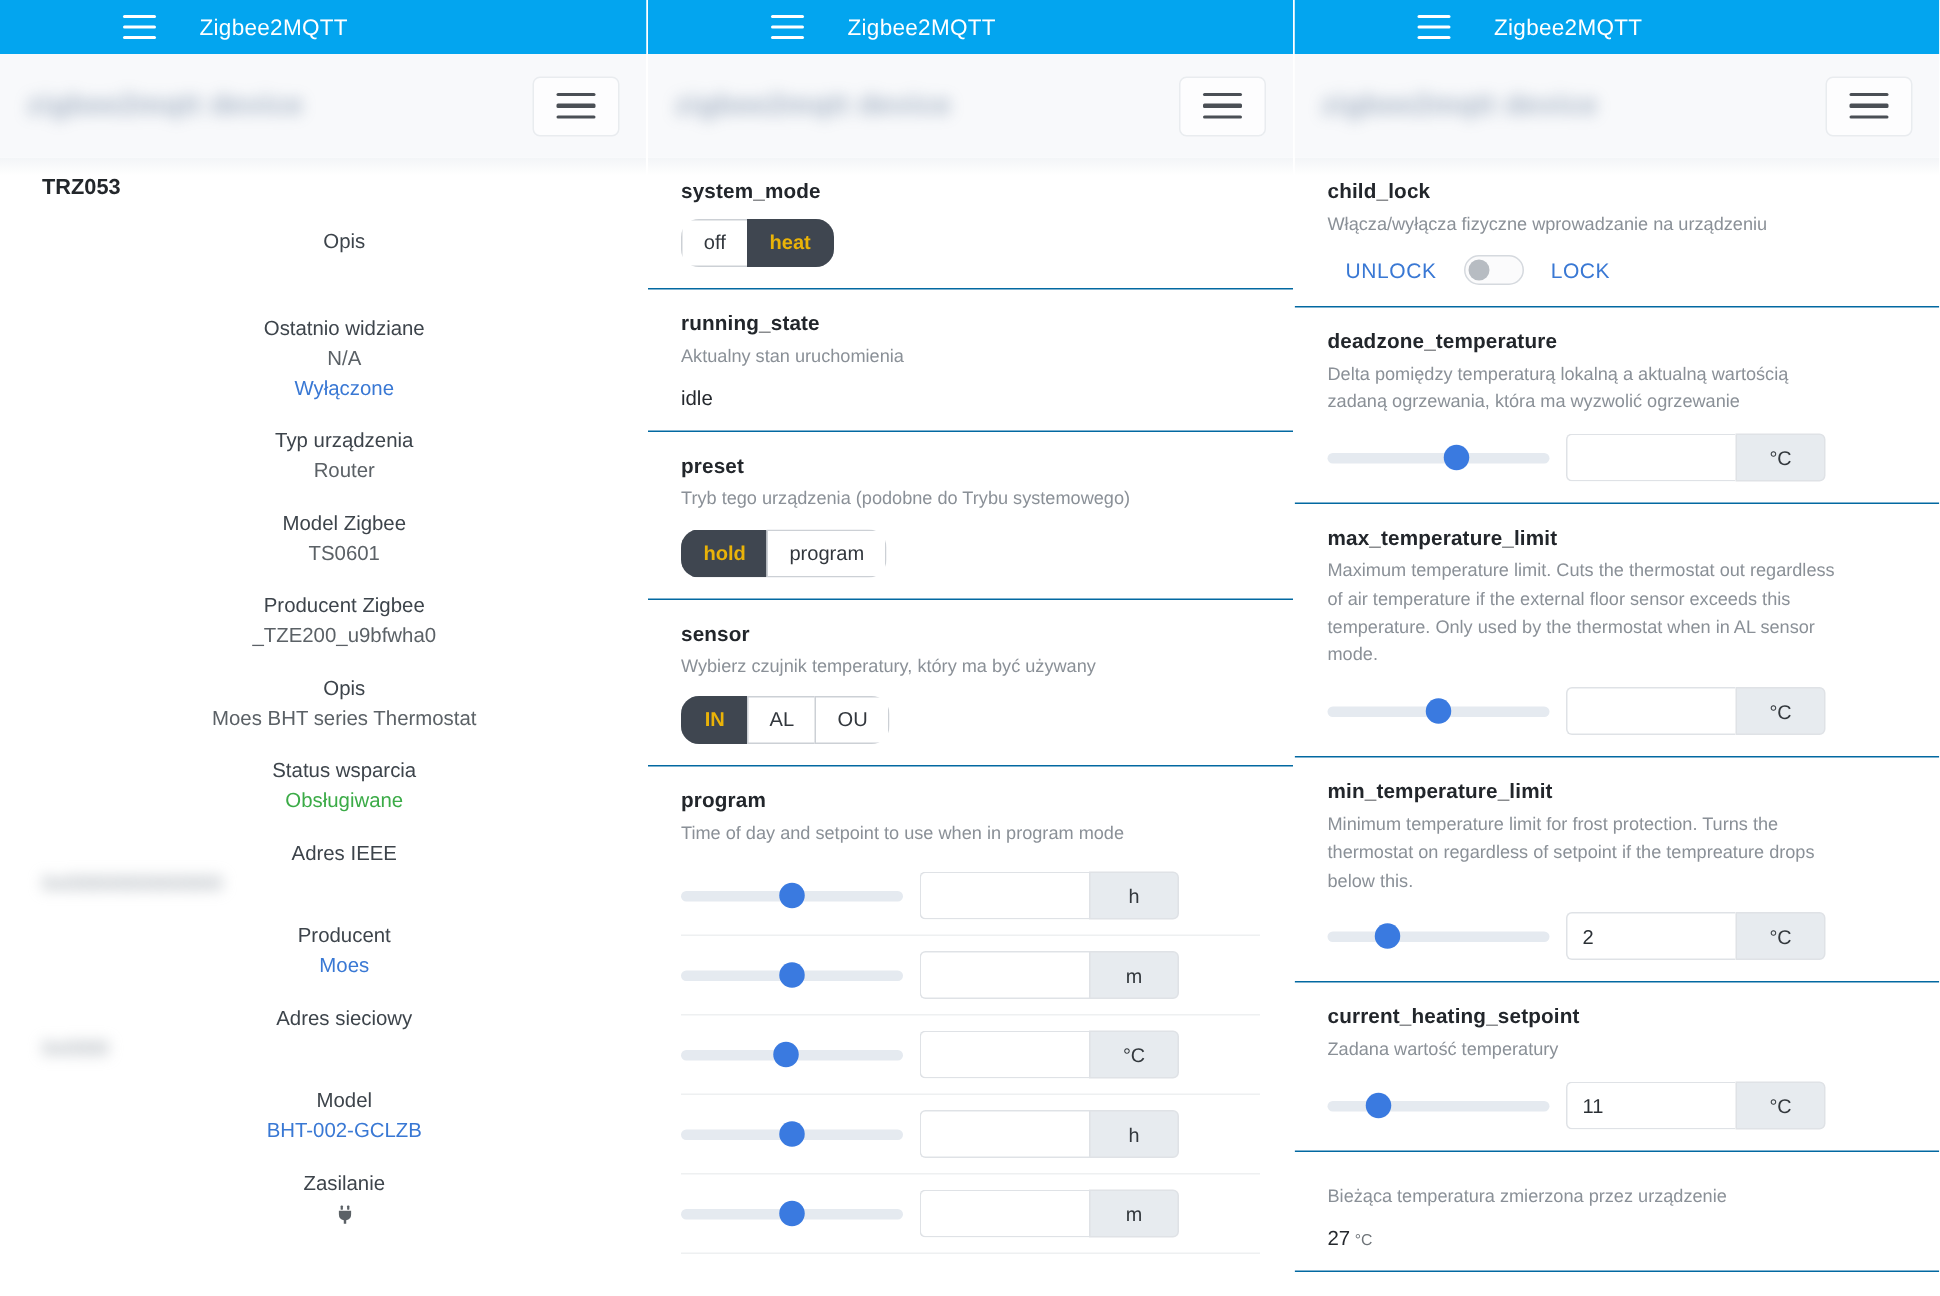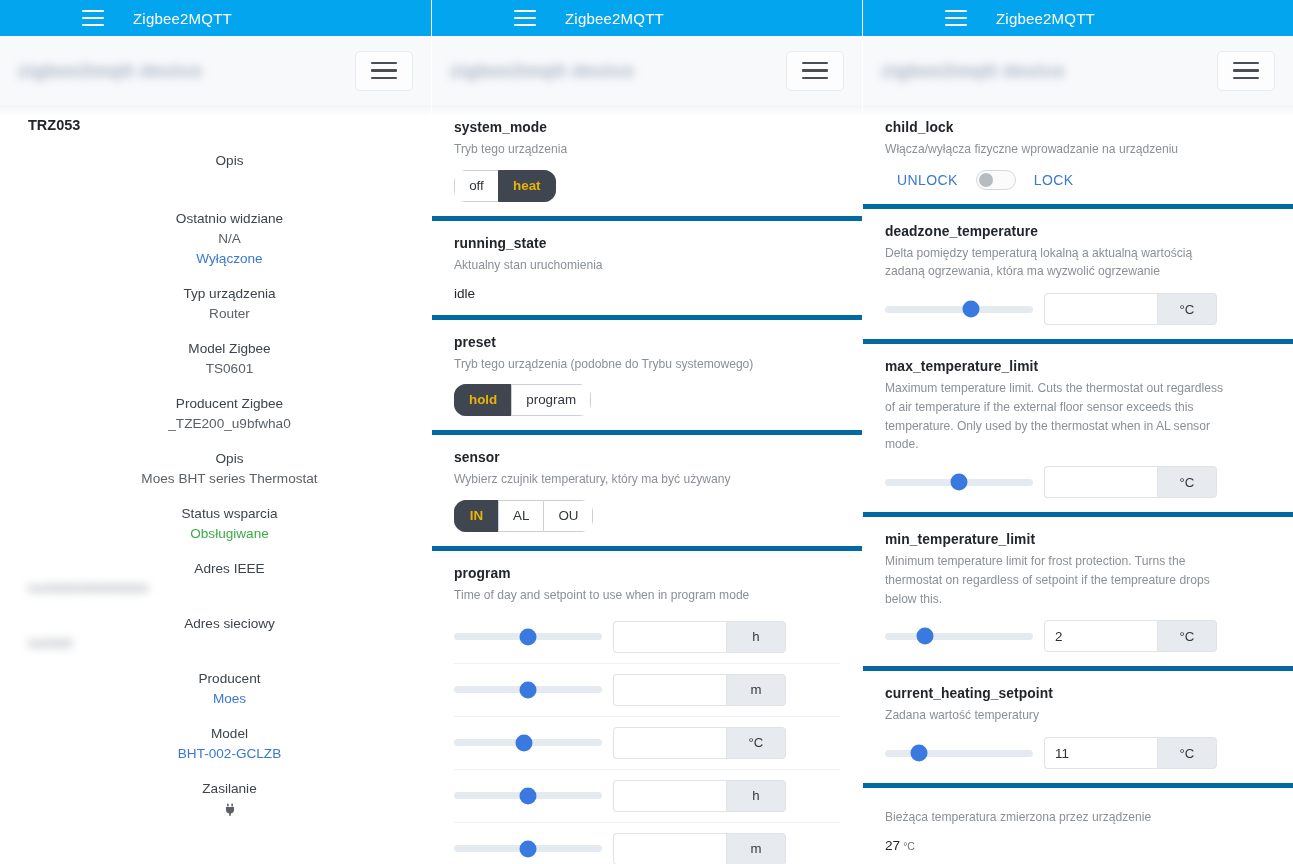--- a/index.html
+++ b/index.html
@@ -100,21 +100,21 @@
     background: linear-gradient(90deg,#c8ced4,#c8ced4);
     -webkit-background-clip: text;
     width: fit-content;
     user-select: none;
   }
   .plug-icon { display:block; margin-top: 6px; }
 
   
   .feat {
     padding: 15px 22px 14px 22px;
-    border-bottom: 5px solid #0369a1;
+    border-bottom: 1px solid #0369a1;
   }
   .feat:last-child { border-bottom: 1px solid #eceef0; }
   .feat-name {
     font-size: 13.8px; font-weight: 700; color: #22262b;
     letter-spacing: .1px;
   }
   .feat-desc {
     font-size: 12.1px; color: #8a9097; margin-top: 5px; line-height: 1.55;
     max-width: 348px;
   }
@@ -261,26 +261,26 @@
             </div>
             <div class="info-row">
               <div class="info-label">Status wsparcia</div>
               <div class="info-value ok">Obsługiwane</div>
             </div>
             <div class="info-row">
               <div class="info-label">Adres IEEE</div>
               <div class="info-value redact">0x00000000000000</div>
             </div>
             <div class="info-row">
+              <div class="info-label">Producent</div>
+              <div class="info-value link">Moes</div>
+            </div>
+            <div class="info-row">
               <div class="info-label">Adres sieciowy</div>
               <div class="info-value redact">0x0000</div>
-            </div>
-            <div class="info-row">
-              <div class="info-label">Producent</div>
-              <div class="info-value link">Moes</div>
             </div>
             <div class="info-row">
               <div class="info-label">Model</div>
               <div class="info-value link">BHT-002-GCLZB</div>
             </div>
             <div class="info-row">
               <div class="info-label">Zasilanie</div>
               <div class="plug-icon"><svg width="14" height="16" viewBox="0 0 24 24" fill="#5b6166">
                   <rect x="7" y="1" width="2.6" height="5" rx="1"></rect>
                   <rect x="14.4" y="1" width="2.6" height="5" rx="1"></rect>
@@ -305,21 +305,21 @@
       <div class="devtitle">zigbee2mqtt device</div>
       <div class="navbtn">
           <i></i>
           <i></i>
           <i></i>
         </div>
     </div>
     <div class="body">
       <div class="topfade"></div>
       <div id="mid-features">
-          <div class="feat"><div class="feat-name">system_mode</div><div class="feat-desc">Tryb tego urządzenia</div><div class="btn-group">
+          <div class="feat"><div class="feat-name">system_mode</div><div class="btn-group">
               <div class="sbtn">off</div>
               <div class="sbtn active">heat</div>
             </div></div>
           <div class="feat">
             <div class="feat-name">running_state</div>
             <div class="feat-desc">Aktualny stan uruchomienia</div>
             <div class="feat-static">idle</div>
           </div>
           <div class="feat"><div class="feat-name">preset</div><div class="feat-desc">Tryb tego urządzenia (podobne do Trybu systemowego)</div><div class="btn-group">
               <div class="sbtn active">hold</div>

